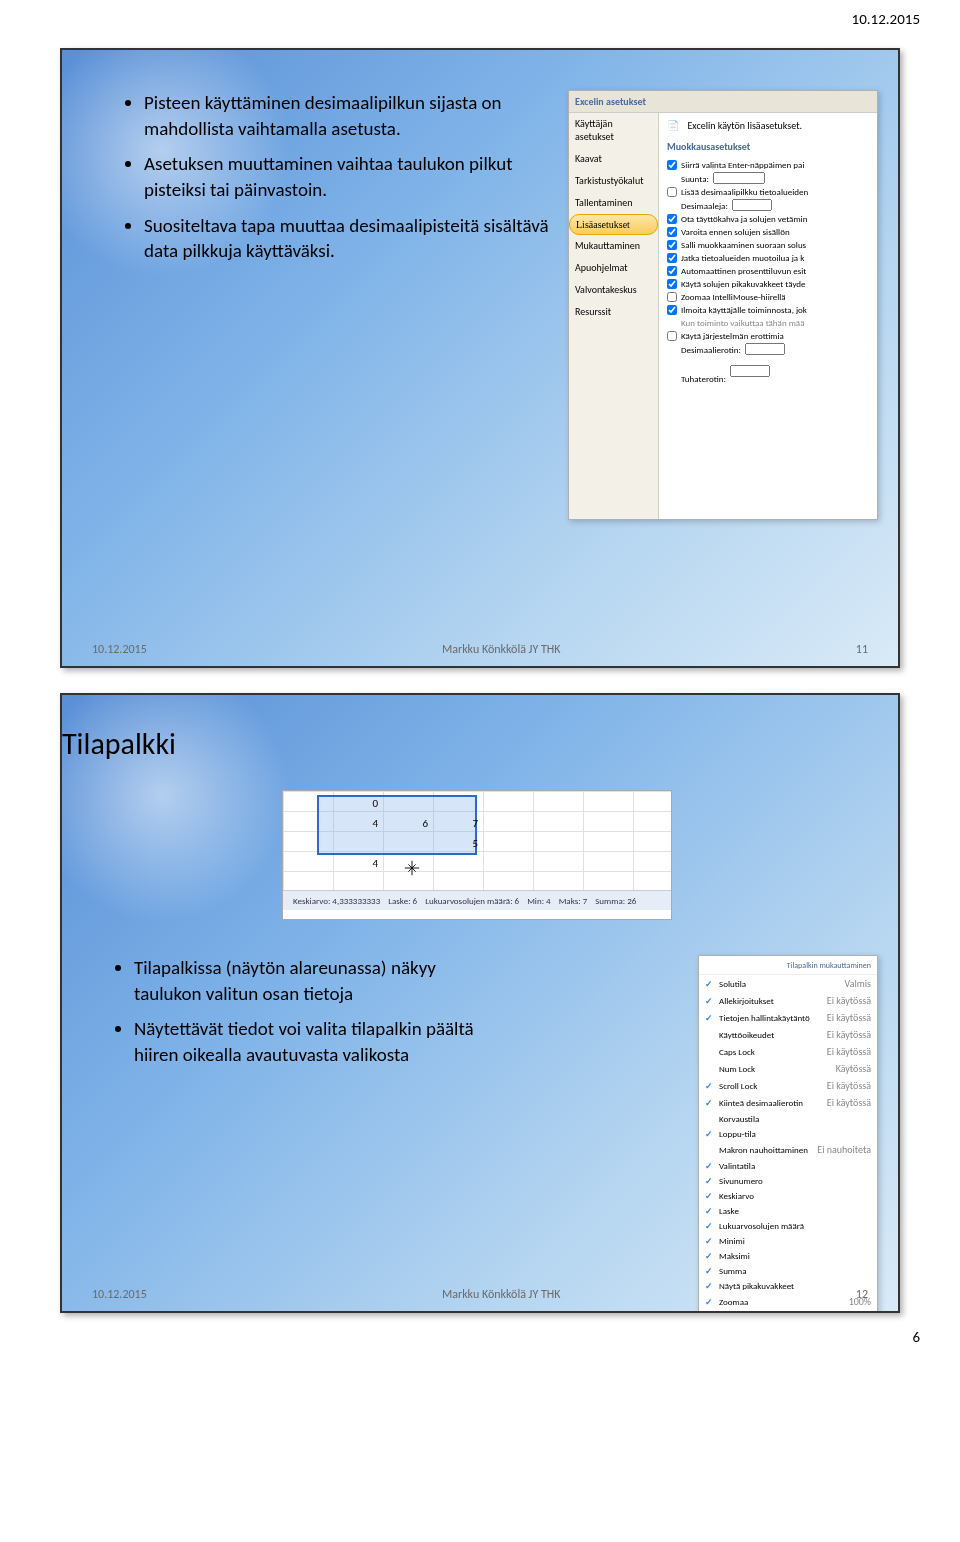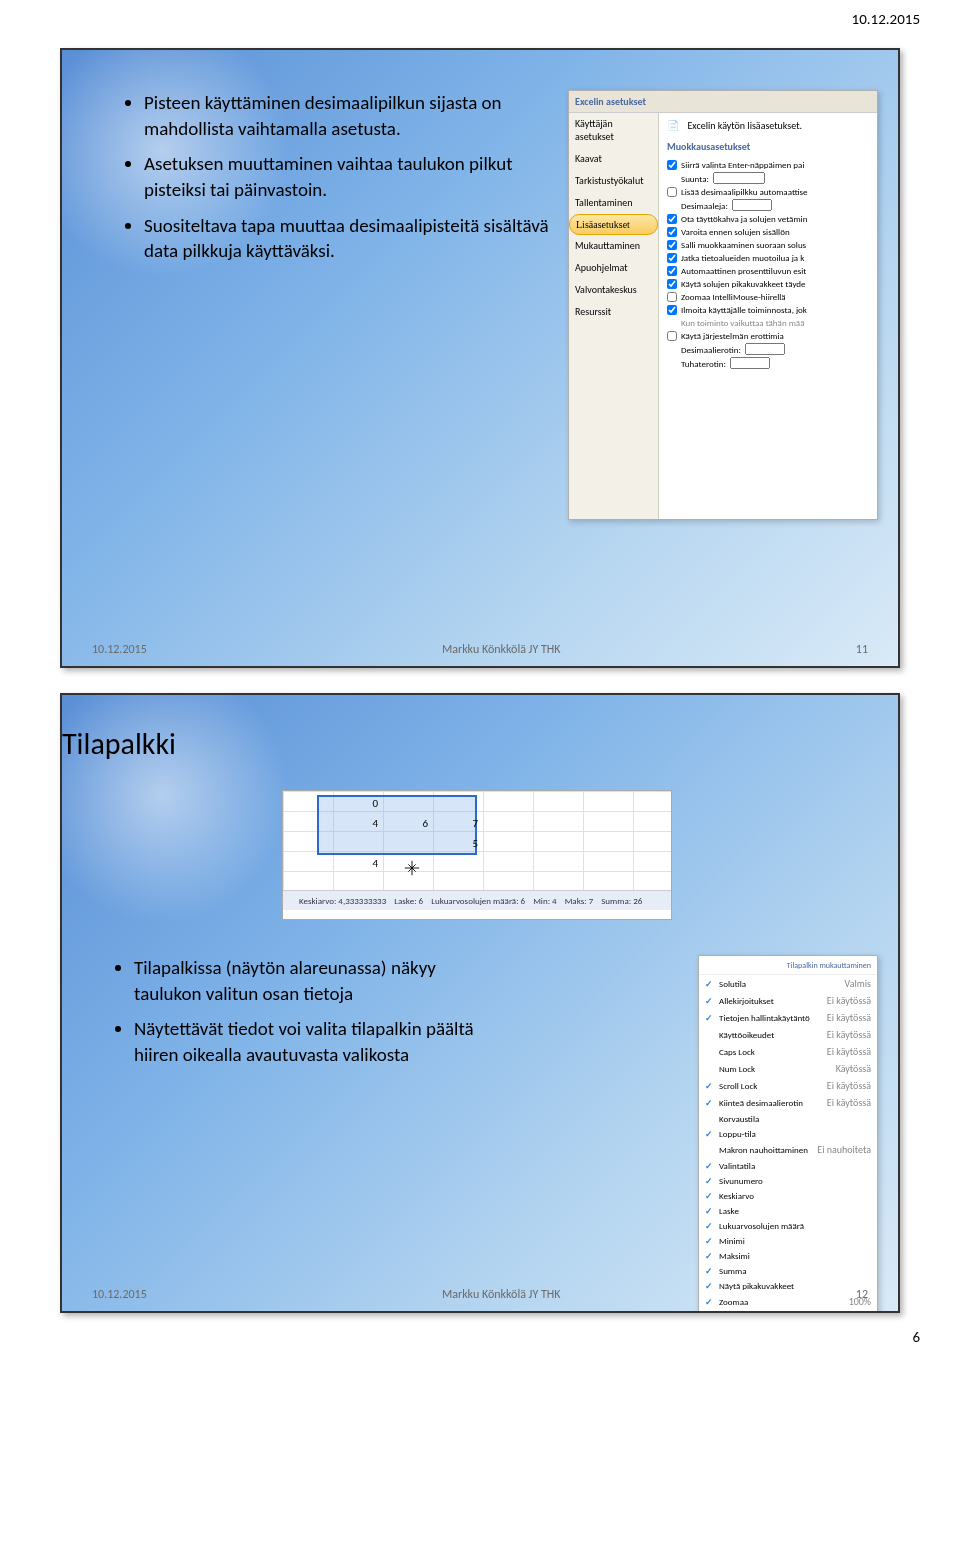--- a/index.html
+++ b/index.html
@@ -75,21 +75,21 @@
       linear-gradient(90deg, #e0e0e0 1px, transparent 1px) 0 0 / 50px 100%;
   }
   .grid-cells .sel-box {
     position:absolute; top:4px; left:34px; width:160px; height:60px;
     border:2px solid #2a6acc; background:rgba(120,170,230,0.3);
   }
   .grid-cells .cursor {
     position:absolute; top:68px; left:120px;
   }
   .grid-cell { position:absolute; font-size:11px; text-align:right; width:40px; }
-  .grid-status { background:#e6edf7; padding:4px 16px; color:#334; font-size:9px; display:flex; gap:8px;text-align:center; }
+  .grid-status { background:#e6edf7; padding:4px 10px; color:#334; font-size:9px; display:flex; gap:8px;text-align:center; }
   
   .ctx-menu {
     background:#fff; border:1px solid #b0b0b0; width:180px; font-size:9px;
     box-shadow: 2px 2px 6px rgba(0,0,0,0.2);
   }
   .ctx-head { color:#4a6aa0; font-size:8px; padding:4px 6px; display:flex; justify-content:flex-end; border-bottom:1px solid #eee;}
   .ctx-item { display:flex; align-items:center; padding:2px 6px; gap:4px; }
   .check { color:#2a7fd4; font-weight:bold; width:10px; display:inline-block;}
   .nocheck { width:10px; display:inline-block;}
   .ctx-right { margin-left:auto; color:#888; font-size:10px; }
@@ -138,21 +138,21 @@
                   <div class="es-opt">
                     <input type="checkbox" checked="" style="">
                     <span class="es-label">Siirrä valinta Enter-näppäimen pai</span>
                   </div>
                   <div class="es-opt">
                     <span class="es-label" style="margin-left: 14px;">Suunta:</span>
                     <input type="text" value="Alas" style="width: 36px; font-size: 12px; height: 12px; padding-left: 48px;">
                   </div>
                   <div class="es-opt">
                     <input type="checkbox" style="">
-                    <span class="es-label">Lisää desimaalipilkku automaattise</span>
+                    <span class="es-label">Lisää desimaalipilkku tietoalueiden</span>
                   </div>
                   <div class="es-opt">
                     <span class="es-label" style="margin-left: 14px;">Desimaaleja:</span>
                     <input type="text" style="width: 40px; font-size: 8px; height: 12px;">
                   </div>
                   <div class="es-opt">
                     <input type="checkbox" checked="" style="">
                     <span class="es-label">Ota täyttökahva ja solujen vetämin</span>
                   </div>
                   <div class="es-opt">
@@ -188,21 +188,21 @@
                   </div>
                   <div class="es-opt">
                     <input type="checkbox" style="">
                     <span class="es-label">Käytä järjestelmän erottimia</span>
                   </div>
                   <div class="es-opt">
                     <span class="es-label" style="margin-left: 14px;">Desimaalierotin:</span>
                     <input type="text" style="width: 40px; font-size: 8px; height: 12px;">
                   </div>
                   <div class="es-opt">
-                    <span class="es-label" style="margin-left: 14px;">Tuhaterotin:</span>
+                    <span class="es-label" style="margin-left: 14px; margin-top: 16px;">Tuhaterotin:</span>
                     <input type="text" style="width: 40px; font-size: 8px; height: 12px;">
                   </div>
                 </div>
             </div>
           </div>
         </div>
       </div>
     </div>
     <div class="slide-footer">
       <span>10.12.2015</span>

